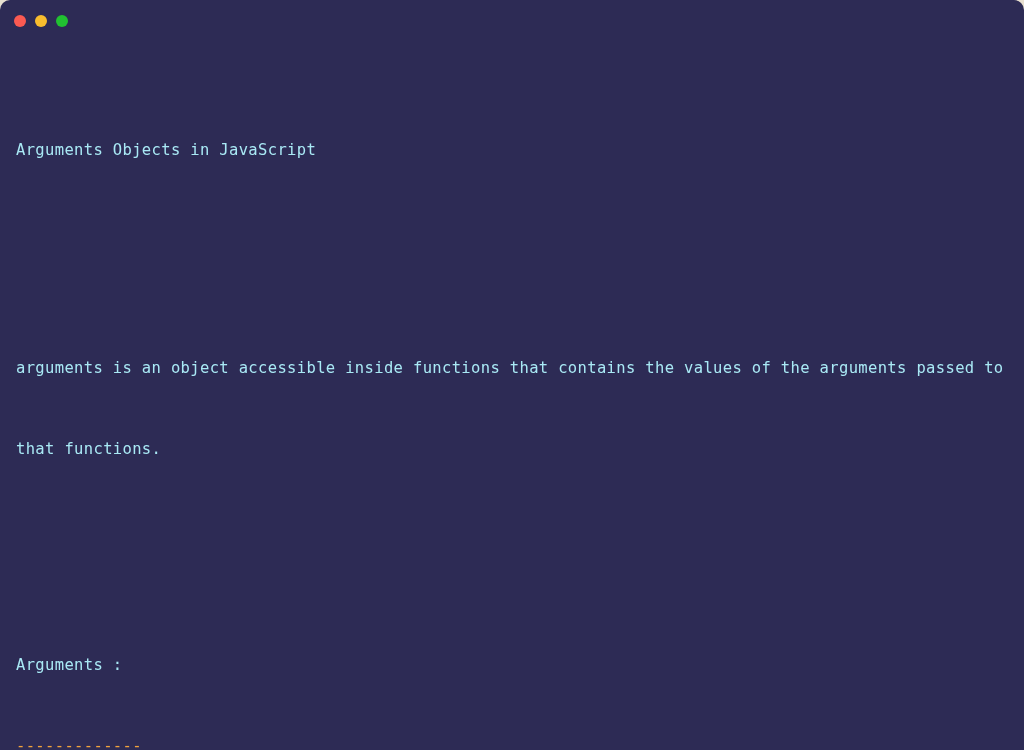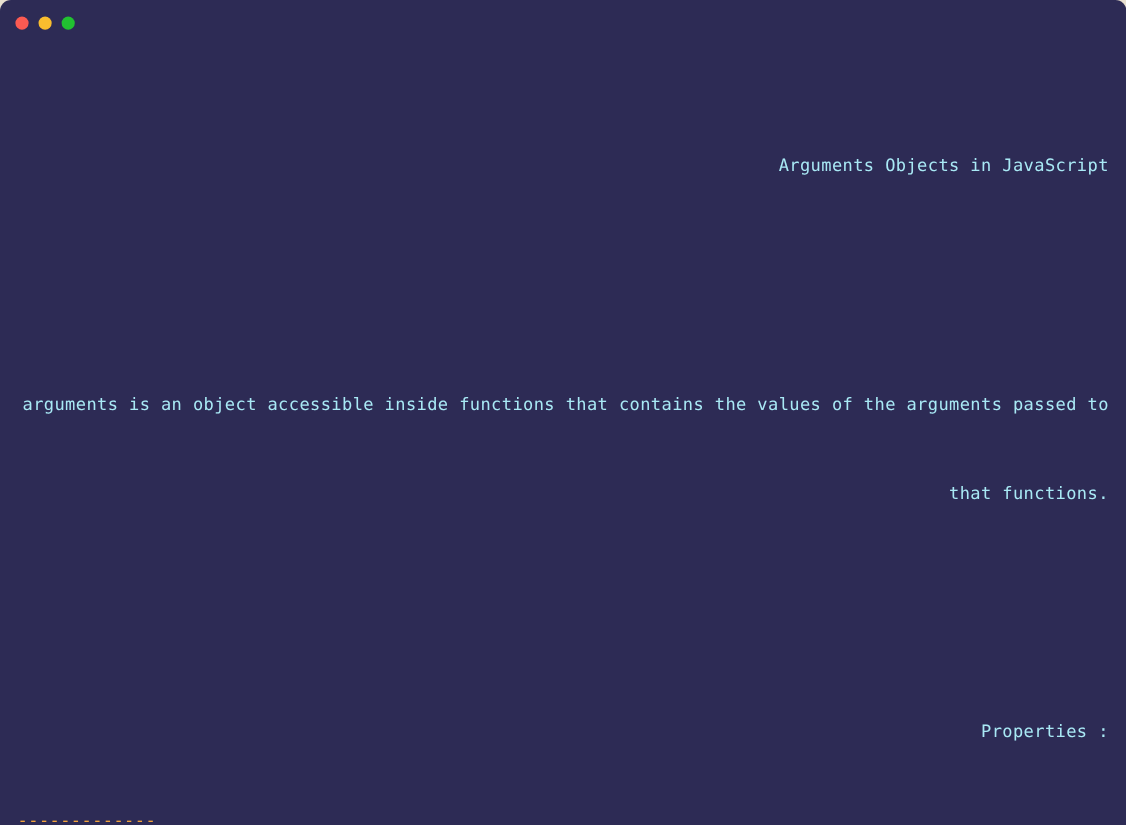--- a/index.html
+++ b/index.html
@@ -58,25 +58,25 @@
     line-height: 27px;
     color: #A9E9F5;
     letter-spacing: 0.35px;
     white-space: pre;
   }
 
   .line { white-space: pre; min-height: 27px; }
   .blank { height: 27px; }
 
   
-  .c-text    { color: #A9E9F5; text-align: right; }
+  .c-text    { color: #A9E9F5; }
   .c-dash    { color: #F2A33C; }
 
   .title-line {
-    text-align: right;
+    text-align: left;
     padding-top: 14px;
     padding-bottom: 2px;
   }
 </style>
 </head>
 <body>
 
 <div class="window">
 
   <div class="titlebar">
@@ -89,21 +89,21 @@
 
     <div class="line title-line c-text">Arguments Objects in JavaScript</div>
 
     <div class="blank"></div>
 
     <div class="line c-text">arguments is an object accessible inside functions that contains the values of the arguments passed to</div>
     <div class="line c-text">that functions.</div>
 
     <div class="blank"></div>
 
-    <div class="line c-text">Properties :</div>
+    <div class="line c-text">Arguments :</div>
     <div class="line c-dash">-------------</div>
 
     
 
     
 
     
 
     
 

